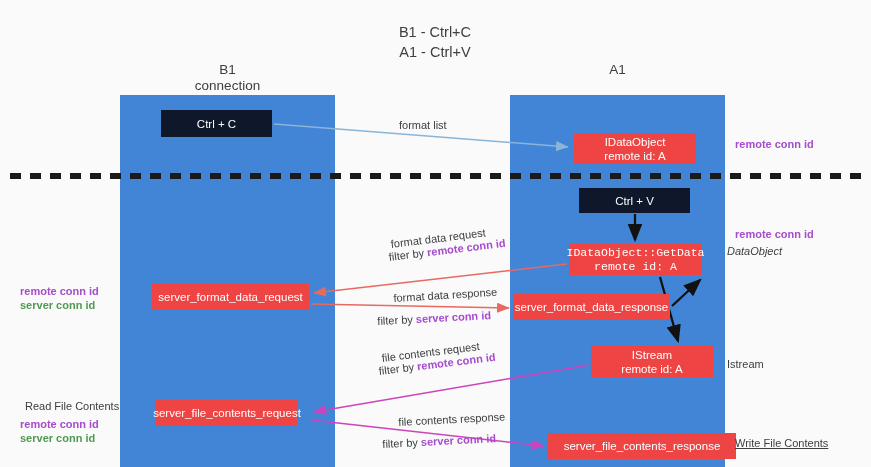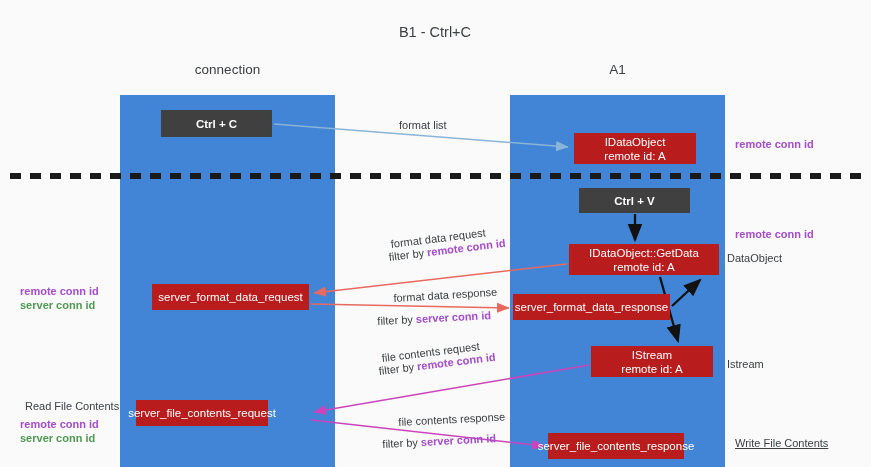--- a/index.html
+++ b/index.html
@@ -16,43 +16,43 @@
   
   .title{position:absolute;text-align:center;font-size:13.5px;line-height:16px;color:#3c4043;}
   #doc-title{left:235px;top:6px;width:400px;font-size:14.5px;line-height:20px;}
   #hdr-b1{left:120px;top:46px;width:215px;}
   #hdr-a1{left:510px;top:46px;width:215px;}
 
   
   .node{position:absolute;box-sizing:border-box;display:flex;flex-direction:column;
         align-items:center;justify-content:center;color:#fff;font-size:11.5px;line-height:14px;
         text-align:center;padding:2px 4px;}
-  .green{background:#404040;font-weight:bold;}
-  .orange{background:#b91c1c;}
+  .green{background:#0f172a;}
+  .orange{background:#ef4444;}
 
   #n-ctrlc{left:161px;top:94px;width:111px;height:27px;}
   #n-idataobject{left:574px;top:117px;width:122px;height:31px;}
   #n-ctrlv{left:579px;top:172px;width:111px;height:25px;}
-  #n-getdata{left:569px;top:228px;width:150px;height:31px;}
+  #n-getdata{left:569px;top:228px;width:133px;height:31px;font-family:Liberation Mono, monospace;}
   #n-sfdreq{left:152px;top:268px;width:157px;height:26px;}
   #n-sfdres{left:513px;top:278px;width:157px;height:26px;}
   #n-istream{left:591px;top:330px;width:122px;height:31px;}
-  #n-sfcreq{left:136px;top:384px;width:132px;height:26px;}
-  #n-sfcres{left:548px;top:417px;width:136px;height:26px;}
+  #n-sfcreq{left:156px;top:384px;width:142px;height:26px;}
+  #n-sfcres{left:548px;top:417px;width:188px;height:26px;}
 
   
   .lbl{position:absolute;font-size:11px;line-height:14px;white-space:nowrap;}
   .purple{color:#a64ccc;font-weight:bold;}
   .green-t{color:#4e9a51;font-weight:bold;}
   .dark{color:#3c4043;}
 
   #l-formatlist{left:399px;top:102px;}
   #l-rci-1{left:735px;top:121px;}
   #l-rci-2{left:735px;top:211px;}
-  #l-dataobject{left:727px;top:235px;}
+  #l-dataobject{left:727px;top:228px;font-style:italic;}
   #l-istream{left:727px;top:341px;}
   #l-writefc{left:735px;top:420px;text-decoration:underline;}
   #l-readfc{left:25px;top:383px;}
 
   #l-left-ids{left:20px;top:268px;text-align:left;}
   #l-left-ids2{left:20px;top:401px;text-align:left;}
 
   
   .rot{position:absolute;font-size:11px;line-height:14px;white-space:nowrap;}
   #l-fdr{left:390px;top:221px;transform:rotate(-7deg);transform-origin:left top;}
@@ -69,23 +69,25 @@
 </head>
 <body>
 
 <div class="canvas">
 
   <div class="lane" id="lane-b1"></div>
   <div class="lane" id="lane-a1"></div>
 
   <div class="title" id="doc-title">
     <div>B1 - Ctrl+C</div>
+    <div>A1 - Ctrl+V</div>
   </div>
 
   <div class="title" id="hdr-b1">
+    <div>B1</div>
     <div>connection</div>
   </div>
 
   <div class="title" id="hdr-a1">
     <div>A1</div>
   </div>
 
   <svg class="overlay">
     <defs>
       <marker id="ah-blue" markerWidth="9" markerHeight="9" refX="7.5" refY="3.2" orient="auto">

